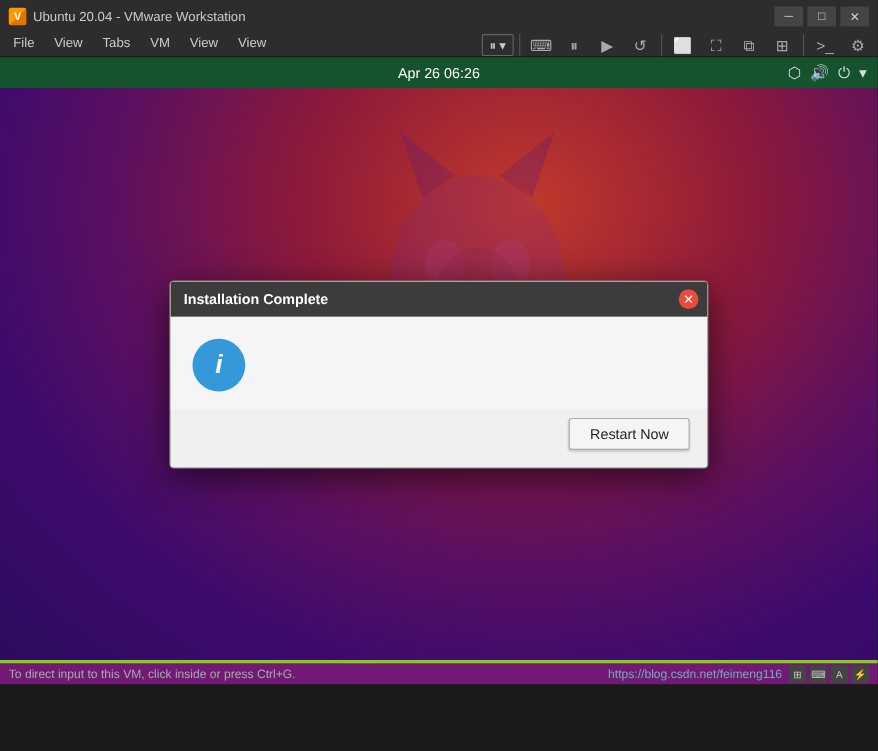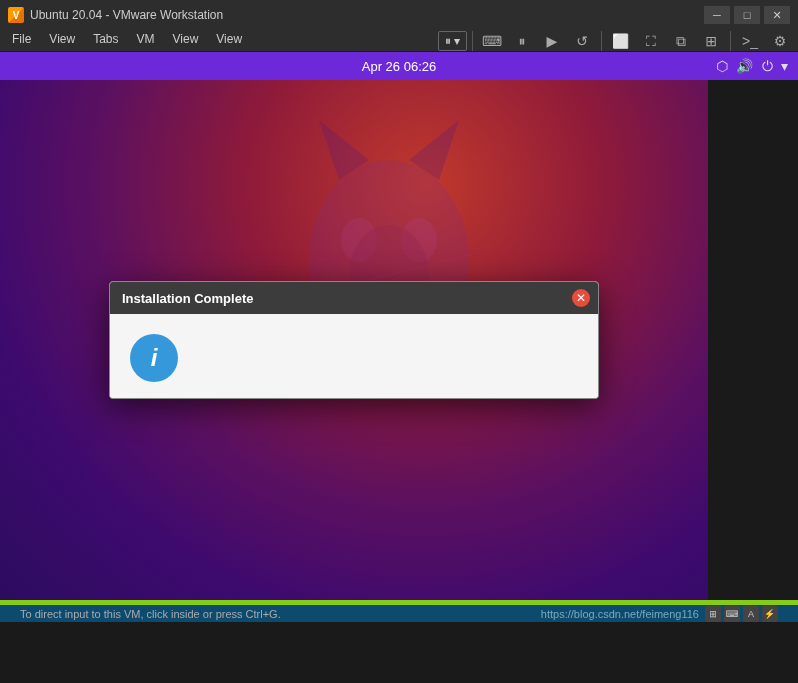--- a/index.html
+++ b/index.html
@@ -85,39 +85,39 @@
       padding: 2px 6px;
       cursor: pointer;
       border-radius: 2px;
       font-size: 12px;
       gap: 3px;
     }
 
     
     .ubuntu-topbar {
       height: 28px;
-      background: #6d28d9;
+      background: #14532d;
       display: flex;
       align-items: center;
       justify-content: center;
       color: #fff;
       font-size: 13px;
       position: relative;
     }
     .ubuntu-topbar-right {
       position: absolute;
       right: 10px;
       display: flex; align-items: center; gap: 8px;
     }
     .topbar-icon { color: #ddd; font-size: 14px; cursor: pointer; }
 
     
     .vm-viewport {
       position: relative;
-      width: 708px;
+      width: 798px;
       height: 520px;
       overflow: hidden;
     }
 
     
     .ubuntu-bg {
       position: absolute;
       top: 0; left: 0; right: 0; bottom: 0;
       background: radial-gradient(ellipse at 60% 20%, #c0392b 0%, #8e1a3a 30%, #5b1060 55%, #3d0a6e 75%, #2c0c5e 100%);
     }
@@ -212,25 +212,25 @@
       padding: 6px 18px;
       font-size: 13px;
       color: #222;
       cursor: pointer;
       box-shadow: 0 1px 2px rgba(0,0,0,0.15);
     }
 
     
     .status-bar {
       height: 22px;
-      background: #0c4a6e;
-      display: flex;
-      align-items: center;
-      padding: 0 20px;
-      border-top: 5px solid #84cc16;
+      background: #701a75;
+      display: flex;
+      align-items: center;
+      padding: 0 8px;
+      border-top: 3px solid #84cc16;
     }
     .status-text {
       color: #aaa;
       font-size: 11px;
       flex: 1;
     }
     .status-right {
       display: flex; align-items: center; gap: 6px;
     }
     .status-link {
@@ -336,20 +336,23 @@
           <span>✕</span>
         </button>
       </div>
 
       <div class="dialog-body">
         <div class="dialog-icon">
           <span>i</span>
         </div>
       </div>
 
+      <div class="dialog-footer">
+        <button class="restart-btn">Restart Now</button>
+      </div>
     </div>
   </div>
 </div>
 
 <div class="status-bar">
   <span class="status-text">To direct input to this VM, click inside or press Ctrl+G.</span>
   <div class="status-right">
     <span class="status-link">https://blog.csdn.net/feimeng116</span>
     <div class="status-icons">
       <div class="status-icon-box">⊞</div>

